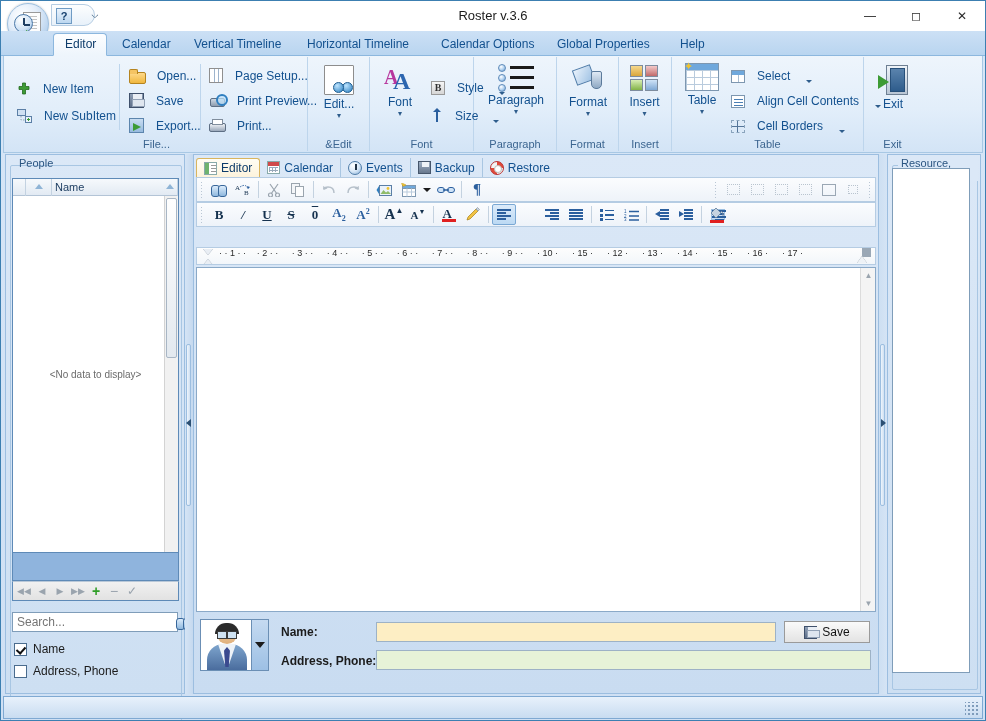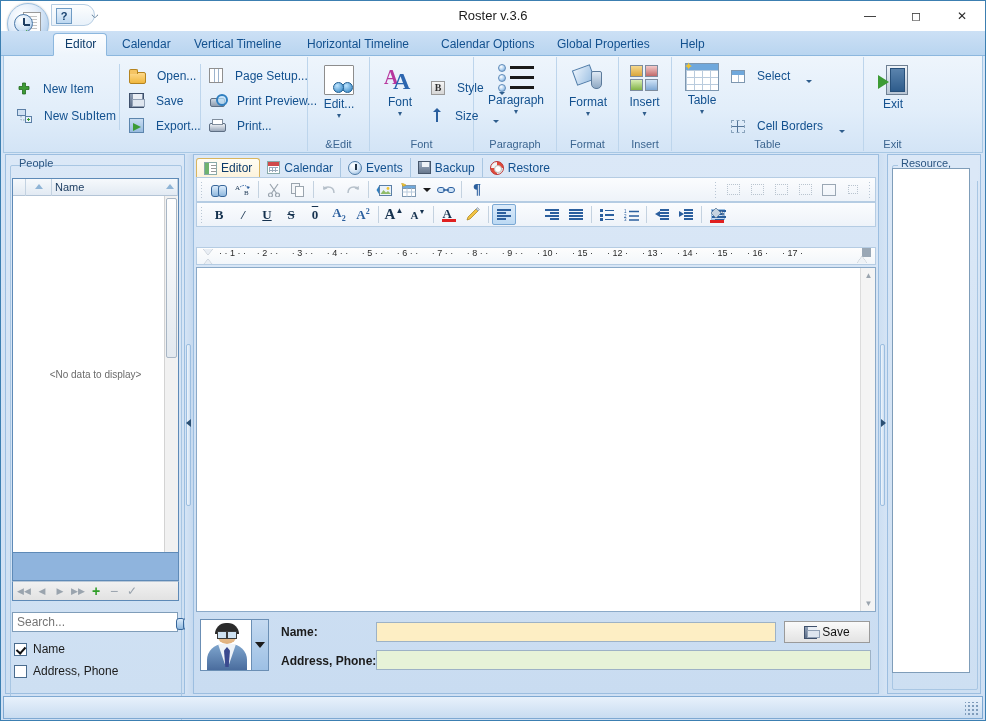--- a/index.html
+++ b/index.html
@@ -609,20 +609,21 @@
         </div>
         <div class="rbtn-sm" style="left:200px;top:27px;">
           <span class="ico ico-preview"></span>
           <span class="lbl">Print Preview...</span>
         </div>
         <div class="rbtn-sm" style="left:200px;top:52px;">
           <span class="ico ico-print"></span>
           <span class="lbl">Print...</span>
         </div>
       </div>
+      <div class="rgroup-label">File...</div>
     </div>
 
     <div class="rgroup" style="left:304px;width:62px;">
       <div class="rgroup-inner">
         <div class="rbtn-lg" style="left:3px;top:6px;">
           <span class="ico ico-edit-lg"></span>
           <span class="cap">Edit...</span>
           <span class="drop">▾</span>
         </div>
       </div>
@@ -705,20 +706,25 @@
             <span class="ico-table-star">✦</span>
           </span>
           <span class="cap">Table</span>
           <span class="drop">▾</span>
         </div>
         <div class="rbtn-sm" style="left:56px;top:2px;">
           <span class="ico ico-tbl-sm"></span>
           <span class="lbl">Select</span>
           <span class="caret" style="margin-left:4px;"></span>
         </div>
+        <div class="rbtn-sm" style="left:56px;top:27px;">
+          <span class="ico ico-align-cell"></span>
+          <span class="lbl">Align Cell Contents</span>
+          <span class="caret" style="margin-left:4px;"></span>
+        </div>
         <div class="rbtn-sm" style="left:56px;top:52px;">
           <span class="ico ico-borders"></span>
           <span class="lbl">Cell Borders</span>
           <span class="caret" style="margin-left:4px;"></span>
         </div>
       </div>
       <div class="rgroup-label">Table</div>
     </div>
 
     <div class="rgroup" style="left:860px;width:57px;border-right:none;">

